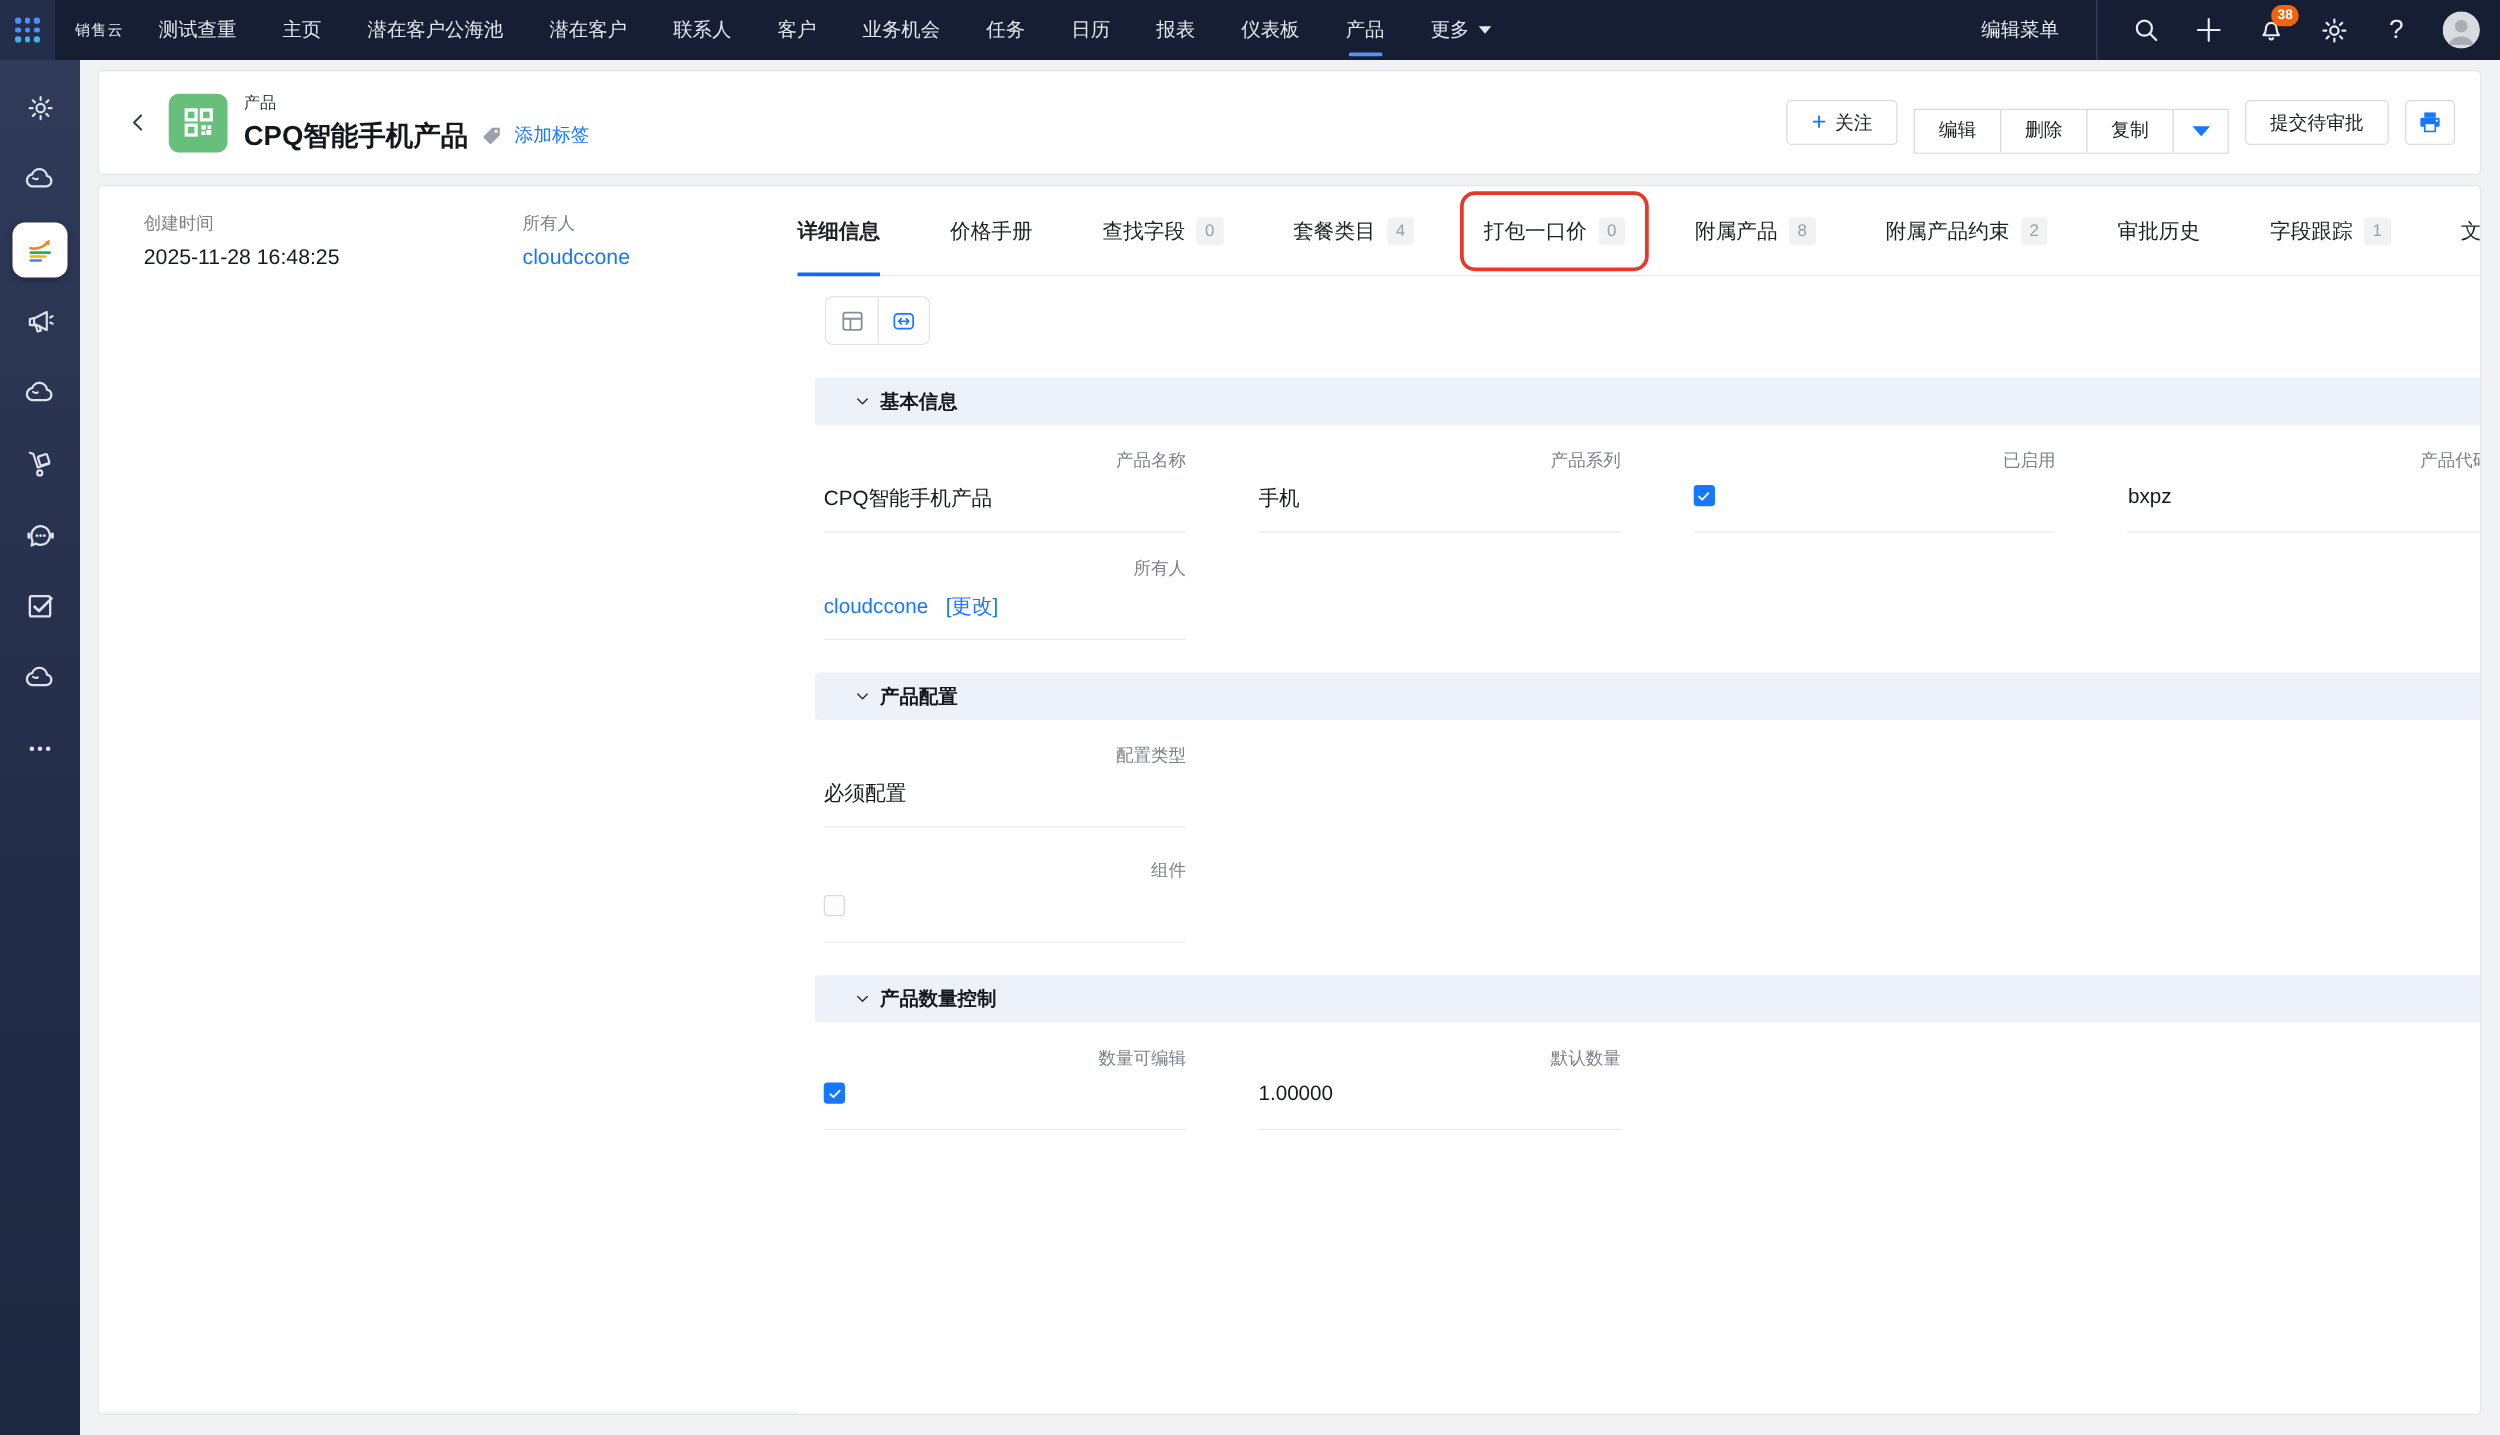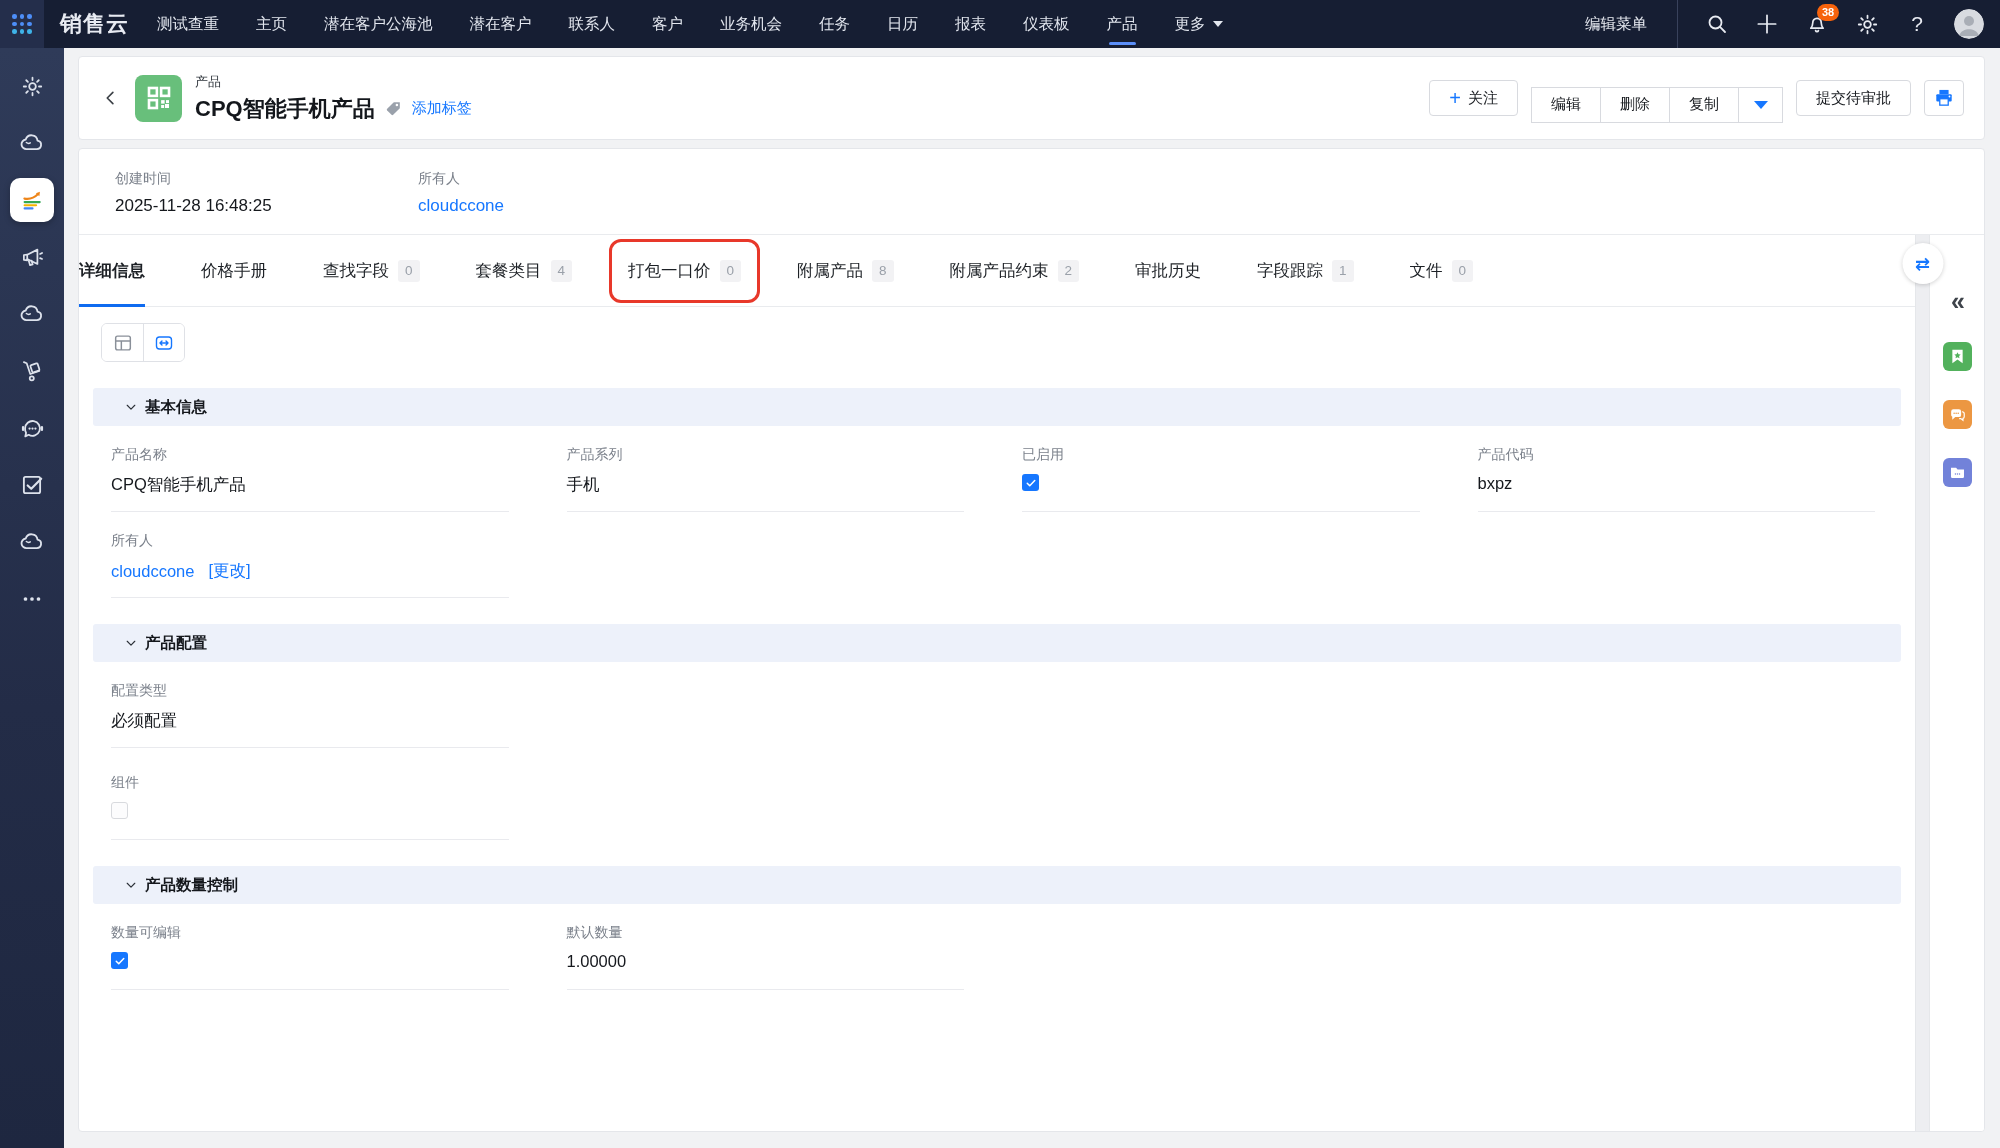--- a/index.html
+++ b/index.html
@@ -6,21 +6,21 @@
   html,body { width:2000px; height:1148px; overflow:hidden; }
   body { font-family:"Liberation Sans","DejaVu Sans",sans-serif; background:#f1f2f4; color:#16181c; }
   .app { width:2000px; height:1148px; display:flex; flex-direction:column; }
 
   
   .topnav { height:48px; background:#161e33; display:flex; align-items:center; color:#e8ebf2; flex:0 0 48px; }
   .launcher { width:44px; height:48px; background:#242e4b; display:flex; align-items:center; justify-content:center; cursor:pointer; }
   .grid-icon { width:20px; height:20px; display:grid; grid-template-columns:repeat(3,1fr); gap:3px; }
   .grid-icon i { width:4.5px; height:4.5px; border-radius:50%; background:#4d8ef8; }
   .grid-icon i:nth-child(7),.grid-icon i:nth-child(8),.grid-icon i:nth-child(9){ background:#3fb3e8; }
-  .brand { font-size:22px; font-weight:700; margin:0 28px 0 16px; letter-spacing:1px; white-space:nowrap; }
+  .brand { font-size:12px; font-weight:400; margin:0 28px 0 16px; letter-spacing:1px; white-space:nowrap; }
   .nav-items { display:flex; align-items:center; gap:37px; font-size:15.5px; height:48px; }
   .nav-item { height:48px; display:flex; align-items:center; position:relative; cursor:pointer; white-space:nowrap; color:#e3e7ef; }
   .nav-item.active::after { content:""; position:absolute; left:2px; right:2px; bottom:3px; height:3px; border-radius:2px; background:#5b8ff9; }
   .nav-caret { width:0; height:0; border-left:5px solid transparent; border-right:5px solid transparent; border-top:6px solid #e3e7ef; margin-left:7px; }
   .nav-right { margin-left:auto; display:flex; align-items:center; height:48px; }
   .edit-menu { font-size:15.5px; margin-right:30px; cursor:pointer; white-space:nowrap; }
   .nav-divider { width:1px; height:48px; background:#39425c; margin-right:26px; }
   .nav-icon { width:26px; height:26px; display:flex; align-items:center; justify-content:center; margin-right:24px; cursor:pointer; position:relative; }
   .nav-icon svg { display:block; }
   .badge { position:absolute; top:-7px; left:13px; background:#f7630c; color:#fff; font-size:11px; line-height:17px; min-width:17px; padding:0 5px; border-radius:9px; text-align:center; font-weight:700; }
@@ -46,21 +46,21 @@
   .header-actions { margin-left:auto; display:flex; align-items:center; gap:13px; }
   .btn { height:36px; background:#fff; border:1px solid #d8dadf; border-radius:4px; font-size:15px; color:#1a1d22; display:flex; align-items:center; justify-content:center; padding:0 19px; cursor:pointer; white-space:nowrap; font-family:inherit; }
   .btn-follow .plus { color:#1677ff; font-size:20px; font-weight:400; margin-right:7px; line-height:1; }
   .btn-group { display:flex; border:1px solid #d8dadf; border-radius:0; overflow:hidden; height:36px;margin-top:13px; }
   .btn-group .seg { border:none; border-left:1px solid #d8dadf; border-radius:0; height:34px; }
   .btn-group .seg:first-child { border-left:none; }
   .seg-caret { width:44px; padding:0; }
   .caret-down { width:0; height:0; border-left:7px solid transparent; border-right:7px solid transparent; border-top:8px solid #1677ff; }
   .btn-print { width:40px; padding:0; }
 
-  .content-card { flex:1; background:#fff; border:1px solid #e4e6ea; border-radius:4px; display:flex; flex-direction:column; overflow:hidden; min-height:0; }
+  .content-card { flex:1; background:#fff; border:1px solid #e4e6ea; border-radius:4px; display:flex; flex-direction:row; overflow:hidden; min-height:0; }
   .info-row { padding:21px 36px 18px 36px; border-bottom:1px solid #e9ebee; display:flex; flex:0 0 auto; }
   .info-field { margin-right:98px; }
   .info-label { font-size:14px; color:#7b818b; margin-bottom:8px; }
   .info-value { font-size:17px; color:#15181d; }
   .link { color:#1677ff; text-decoration:none; cursor:pointer; }
 
   .card-body { flex:1; display:flex; min-height:0; }
   .left-pane { flex:1; display:flex; flex-direction:column; min-width:0; }
   .tabs { display:flex; align-items:center; height:72px; flex:0 0 72px; border-bottom:1px solid #e9ebee; gap:56px; }
   .tab { position:relative; height:72px; display:flex; align-items:center; gap:9px; font-size:16.5px; color:#1d2126; cursor:pointer; white-space:nowrap; }
@@ -69,21 +69,21 @@
   .tab-count { background:#f2f2f4; color:#9aa0a9; font-size:13.5px; line-height:22px; padding:0 7px; border-radius:3px; font-weight:400; }
   .red-ring { position:absolute; top:4px; bottom:4px; left:-19px; right:-19px; border:3.5px solid #e8382a; border-radius:12px; pointer-events:none; }
 
   .pane-scroll { flex:1; padding:16px 14px 0 14px; overflow:hidden; }
   .view-toggle { display:inline-flex; border:1px solid #dfe1e6; border-radius:6px; overflow:hidden; margin:0 0 26px 8px; background:#fff; }
   .vt-btn { width:41px; height:37px; display:flex; align-items:center; justify-content:center; cursor:pointer; background:#fff; border:none; }
   .vt-btn + .vt-btn { border-left:1px solid #dfe1e6; }
 
   .section { margin-bottom:26px; }
   .section-hdr { background:#edf1fa; border-radius:3px; height:38px; display:flex; align-items:center; padding:0 31px; gap:7px; font-size:15.5px; font-weight:700; color:#14171c; cursor:pointer; }
-  .fields-grid { display:grid; grid-template-columns:repeat(4,1fr); column-gap:58px; row-gap:24px; margin:20px 26px 0 18px; }
+  .fields-grid { display:grid; grid-template-columns:repeat(4,1fr); column-gap:58px; row-gap:24px; margin:20px 26px 0 7px;text-align:right; }
   .field { border-bottom:1px solid #e9eaee; padding-bottom:13px; min-height:66px; }
   .field-label { font-size:14px; color:#7b818b; margin-bottom:10px; }
   .field-value { font-size:16.5px; color:#15181d; display:flex; align-items:center; gap:14px; }
   .checkbox { width:17px; height:17px; border-radius:3px; display:inline-flex; align-items:center; justify-content:center; cursor:pointer; }
   .checkbox.checked { background:#1677ff; }
   .checkbox.unchecked { background:#fcfcfd; border:1px solid #d8dade; }
 
   .splitter { width:15px; background:#edeef1; border-left:1px solid #e5e7ea; border-right:1px solid #e5e7ea; position:relative; flex:0 0 15px; cursor:col-resize; }
   .split-knob { position:absolute; top:8px; left:50%; transform:translateX(-50%); width:41px; height:41px; border-radius:50%; background:#fff; box-shadow:0 1px 4px rgba(0,0,0,.18); display:flex; align-items:center; justify-content:center; color:#1677ff; font-size:18px; font-weight:700; cursor:pointer; z-index:3; }
   .right-rail { width:54px; background:#fff; flex:0 0 54px; display:flex; flex-direction:column; align-items:center; padding-top:54px; }

